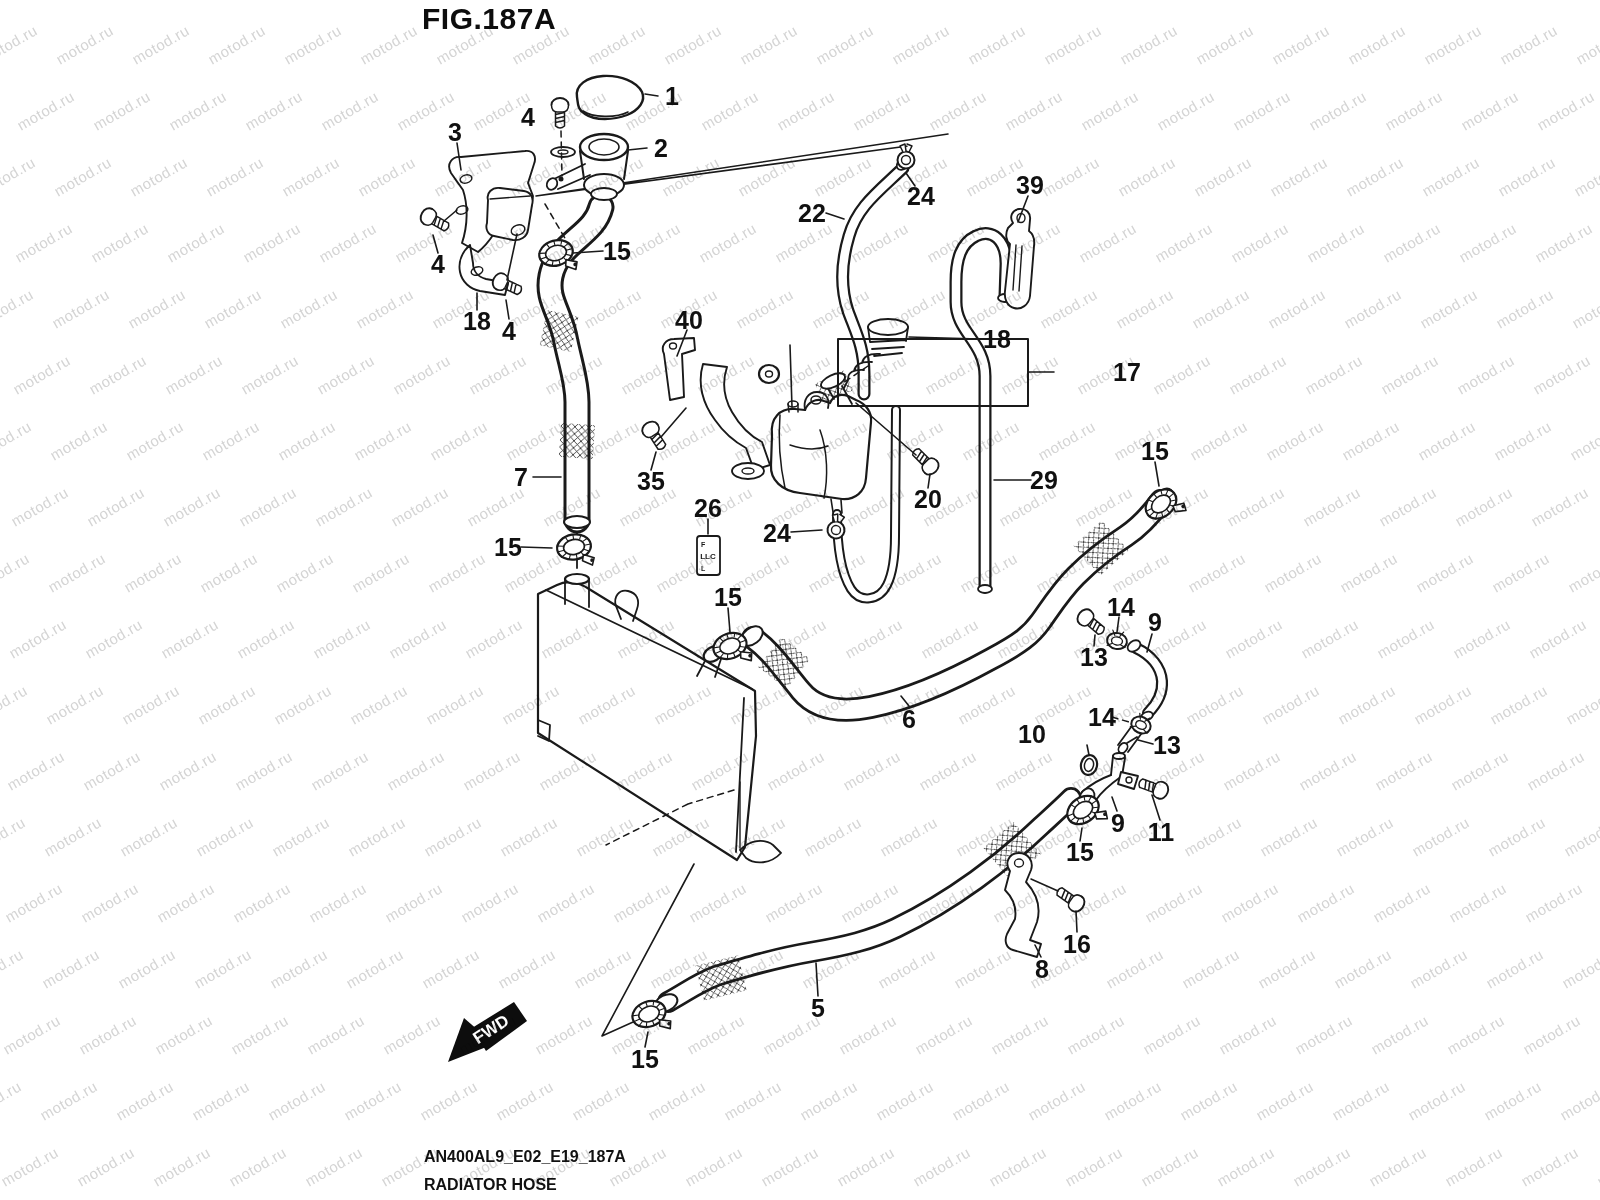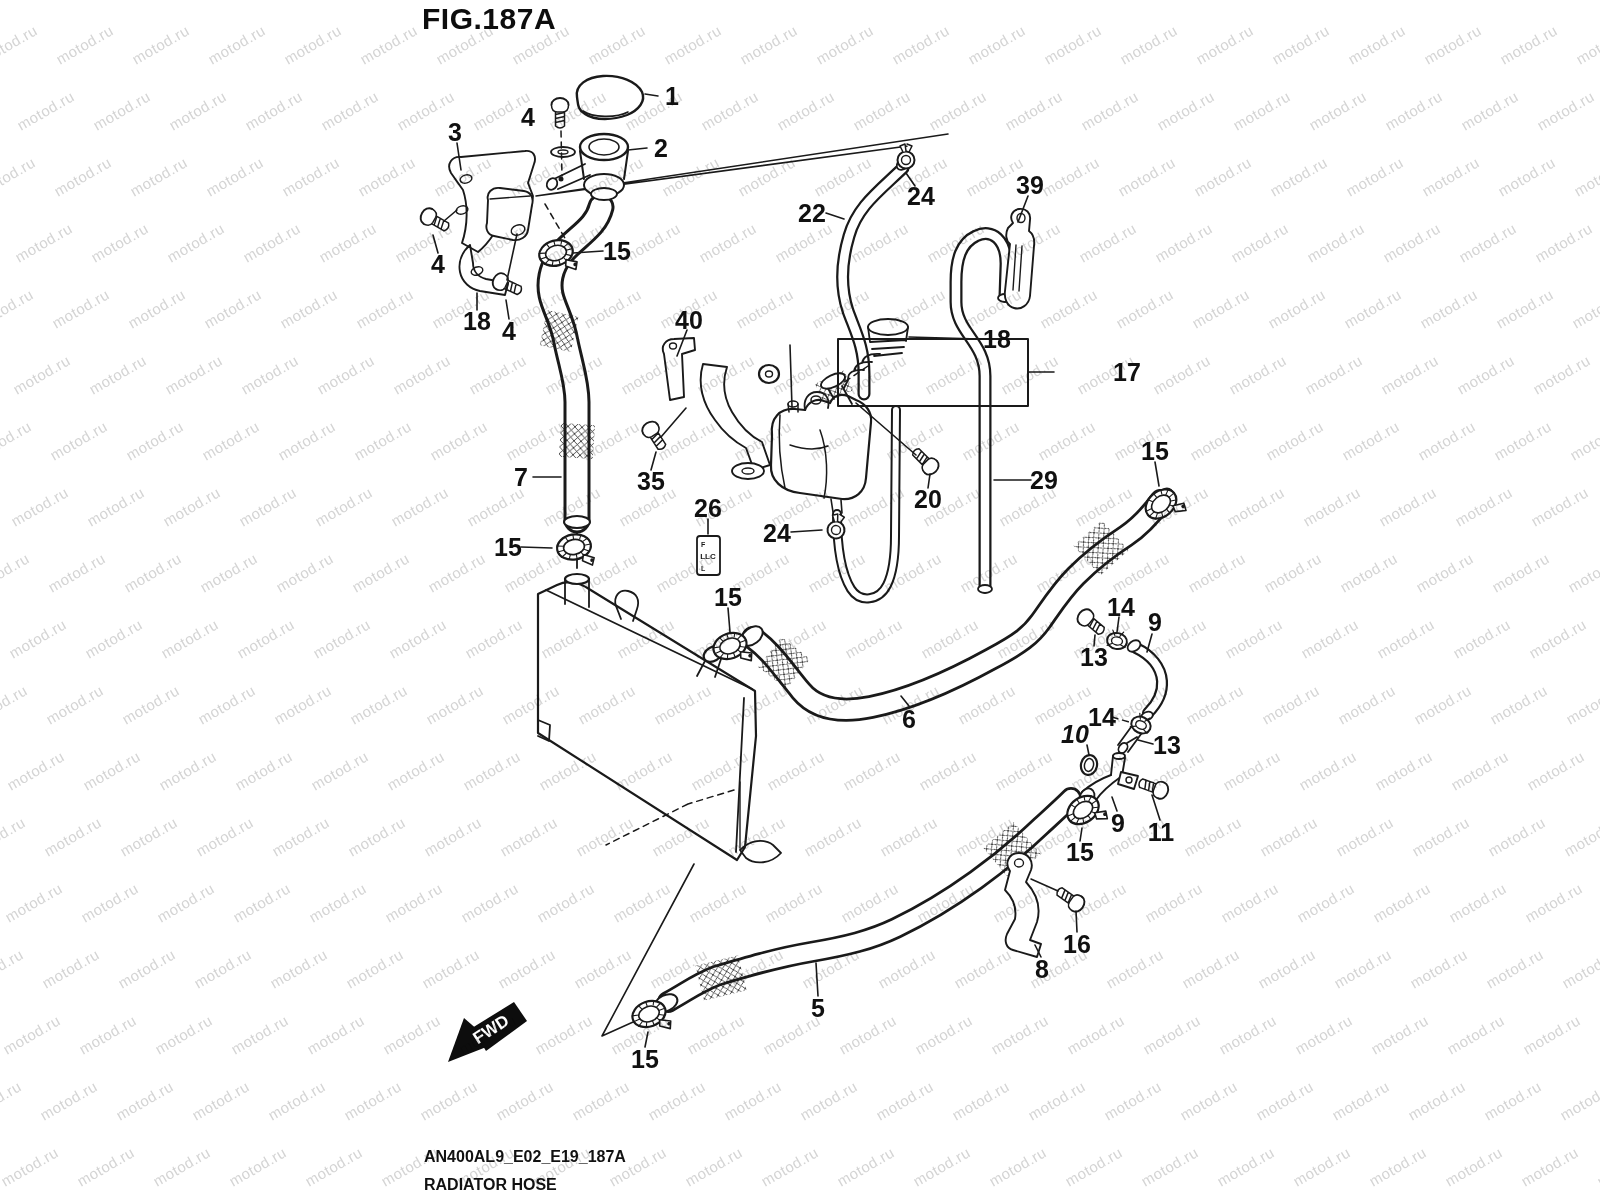--- a/index.html
+++ b/index.html
@@ -277,21 +277,21 @@
       <div class="plabel" style="left: 1044px; top: 480px;">29</div>
       <div class="plabel" style="left: 777px; top: 533px;">24</div>
       <div class="plabel" style="left: 508px; top: 547px;">15</div>
       <div class="plabel" style="left: 728px; top: 597px;">15</div>
       <div class="plabel" style="left: 1155px; top: 451px;">15</div>
       <div class="plabel" style="left: 1121px; top: 607px;">14</div>
       <div class="plabel" style="left: 1155px; top: 622px;">9</div>
       <div class="plabel" style="left: 1094px; top: 657px;">13</div>
       <div class="plabel" style="left: 909px; top: 719px;">6</div>
       <div class="plabel" style="left: 1102px; top: 717px;">14</div>
-      <div class="plabel" style="left: 1075px; top: 734px; font-style: italic;">10</div>
+      <div class="plabel" style="left: 1032px; top: 734px;">10</div>
       <div class="plabel" style="left: 1167px; top: 745px;">13</div>
       <div class="plabel" style="left: 1118px; top: 823px;">9</div>
       <div class="plabel" style="left: 1161px; top: 832px;">11</div>
       <div class="plabel" style="left: 1080px; top: 852px;">15</div>
       <div class="plabel" style="left: 1077px; top: 944px;">16</div>
       <div class="plabel" style="left: 1042px; top: 969px;">8</div>
       <div class="plabel" style="left: 818px; top: 1008px;">5</div>
       <div class="plabel" style="left: 645px; top: 1059px;">15</div>
     </div>
   <div id="wm-layer">

